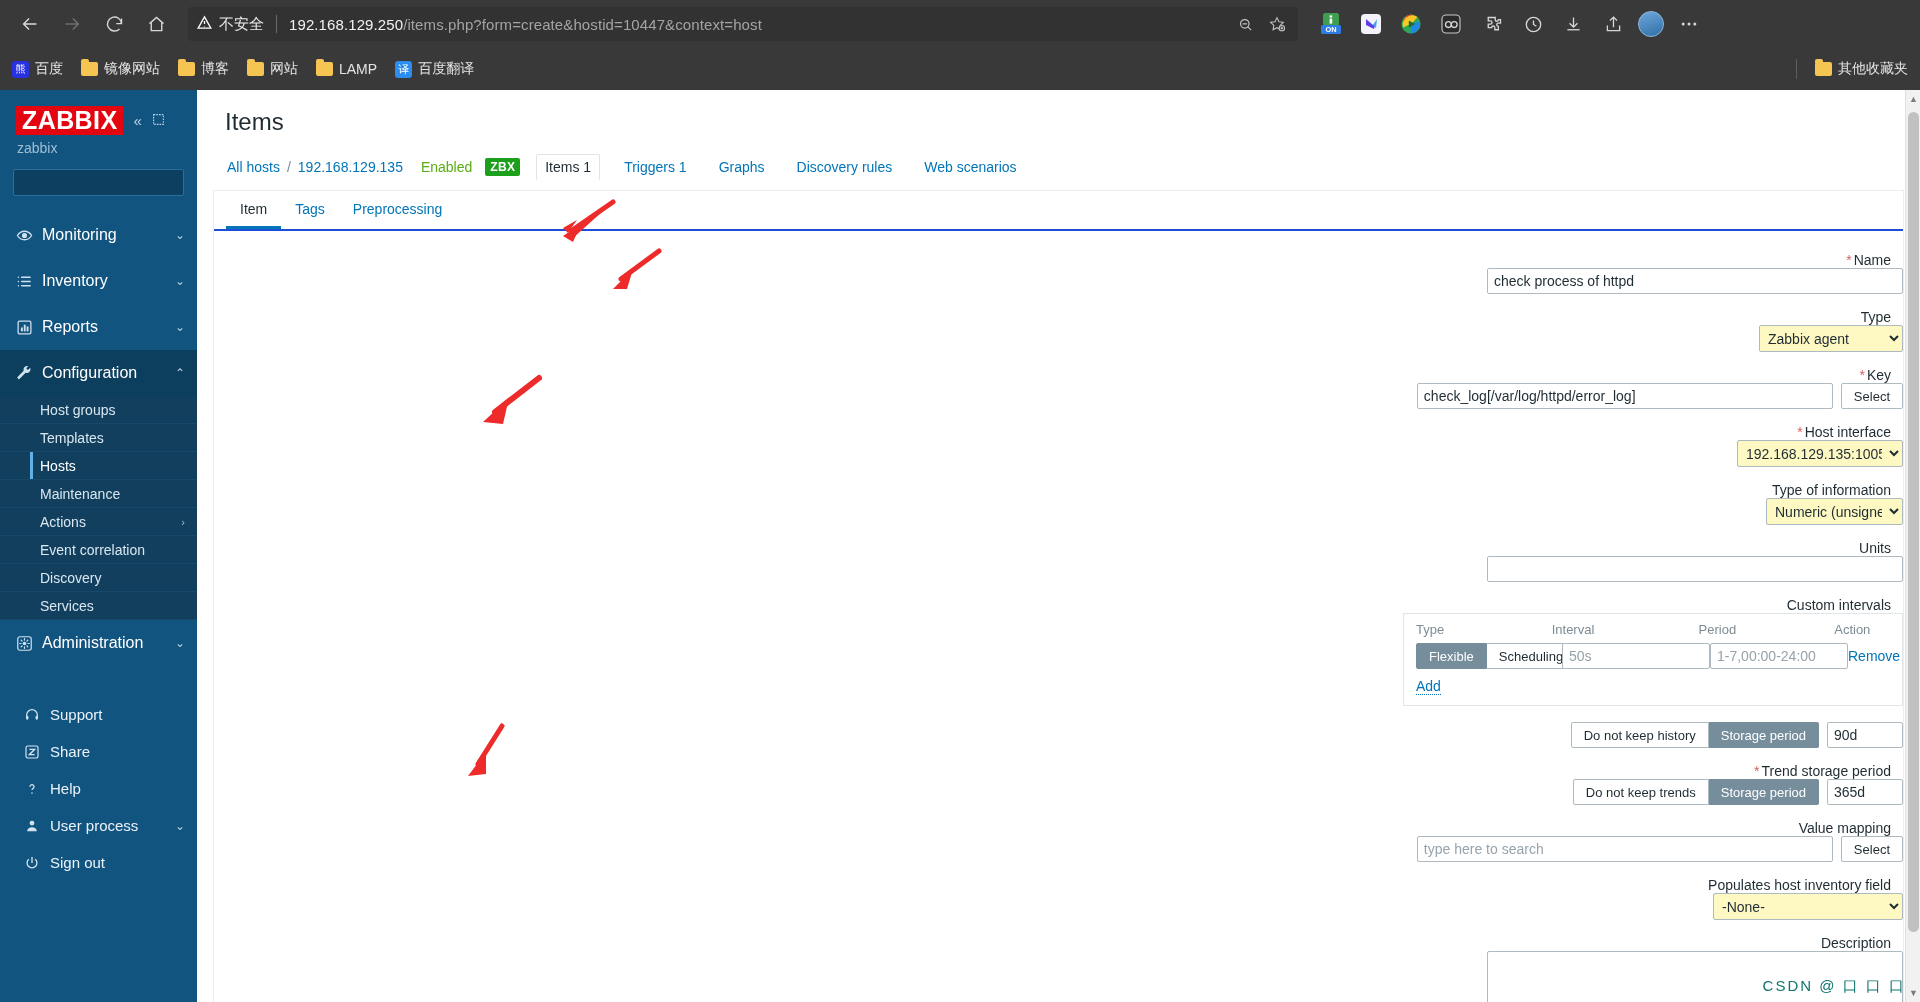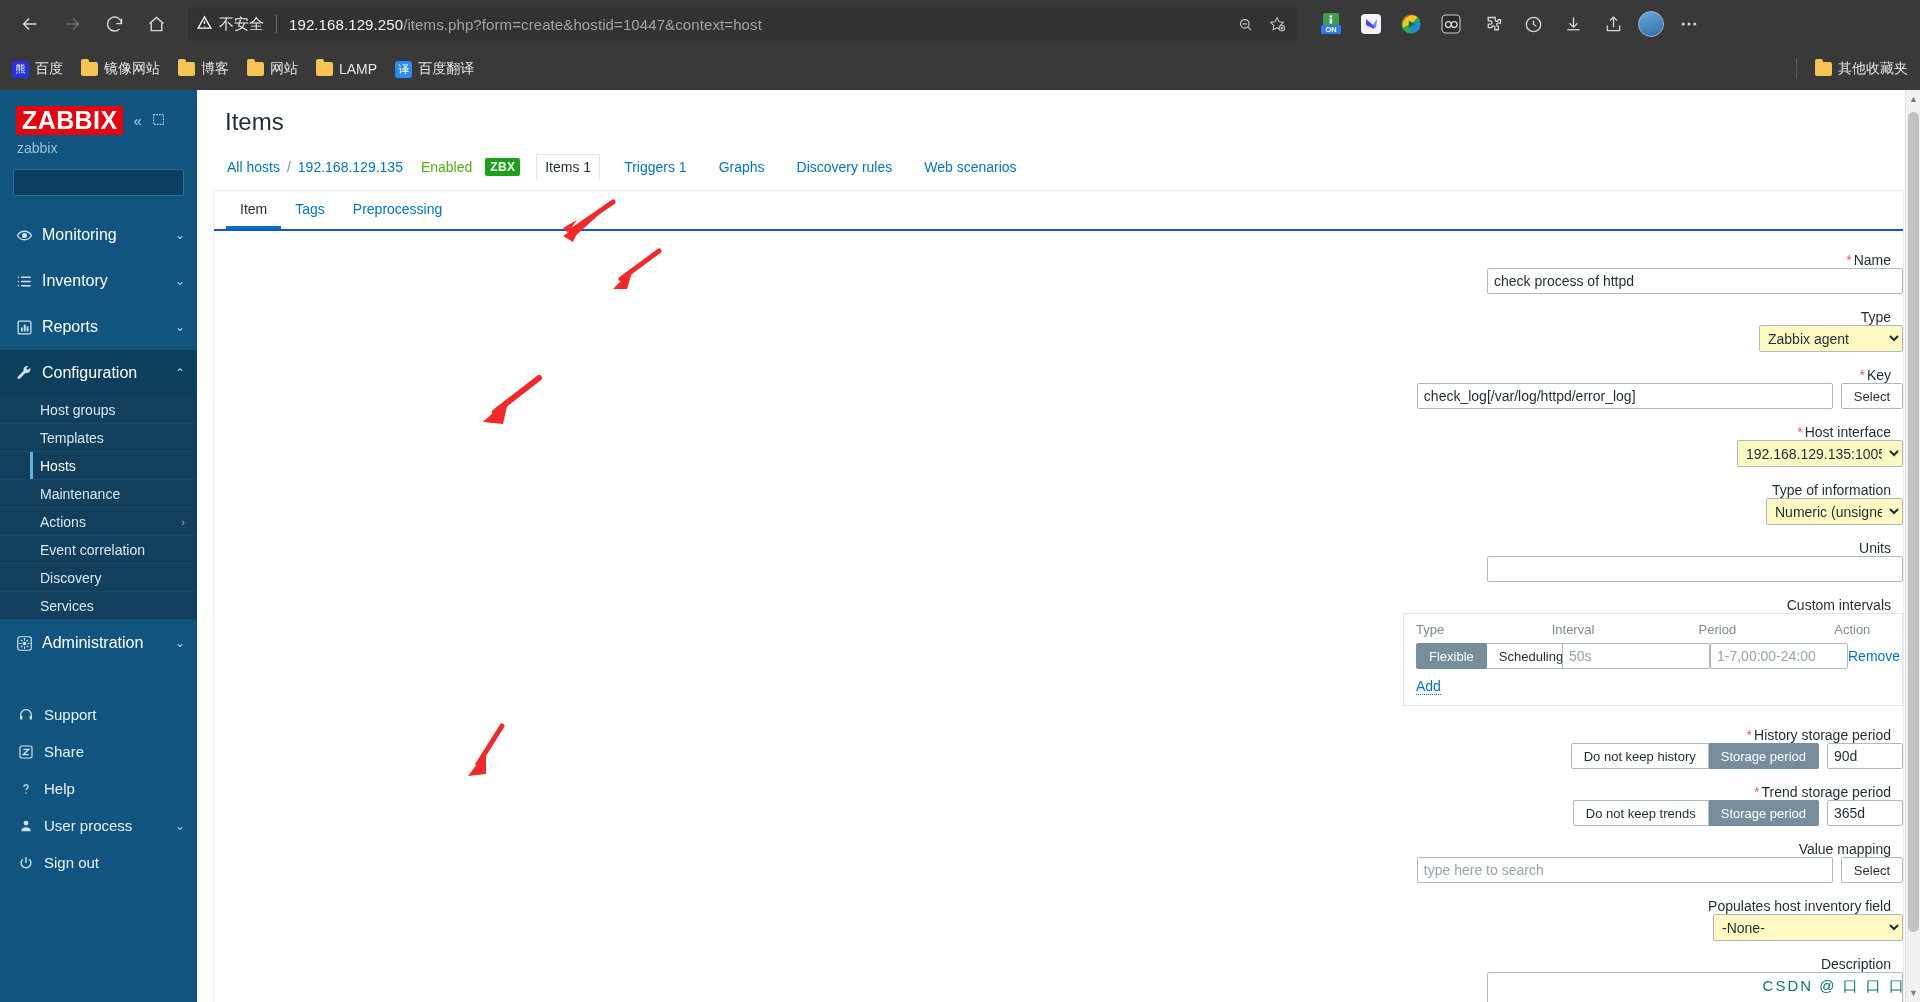--- a/index.html
+++ b/index.html
@@ -164,21 +164,21 @@
     background: #123f5d;
     border-bottom: 1px solid #17496b;
     position: relative;
     cursor: pointer;
   }
   .sub-item.selected { background: #123f5d; color: #ffffff; }
   .sub-item.selected:before {
     content:""; position:absolute; left: 30px; top:0; bottom:0; width:3px; background:#5fb1e8;
   }
   .sub-item .sub-chev { margin-left:auto; margin-right: 12px; font-size: 11px; color:#9dbdd3;}
-  #side-bottom { margin-top: 30px; }
+  #side-bottom { margin-top: 30px; margin-left: 6px; }
   .bottom-item {
     display:flex; align-items:center;
     height: 37px;
     padding-left: 18px;
     font-size: 15px;
     color: #eaf2f8;
     cursor: pointer;
   }
   .bottom-item .bi-icon { width: 26px; flex:none; display:flex;align-items:center;color:#d2e3ef;}
   .bottom-item .bi-chev { margin-left:auto; margin-right: 12px; font-size:12px; color:#b6cede;}
@@ -780,21 +780,20 @@
                   <div class="ci-c4">
                     <span class="link-remove">Remove</span>
                   </div>
                 </div>
                 <div class="link-add">Add</div>
               </div>
             </div>
           </div>
 
           <div class="frow">
-            <div class="flabel"><span class="req">*</span><span>History storage period</span></div>
             <div class="fcontrol">
               <div class="seg">
                 <div class="seg-btn">Do not keep history</div>
                 <div class="seg-btn on">Storage period</div>
               </div>
               <input type="text" class="txt w-days" value="90d" style="">
             </div>
           </div>
 
           <div class="frow">

